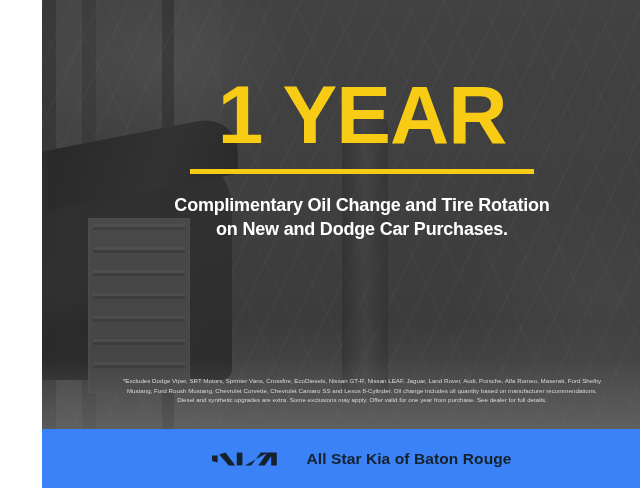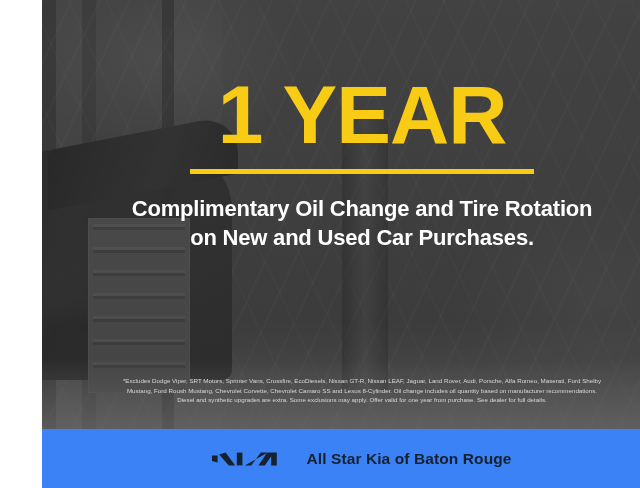--- a/index.html
+++ b/index.html
@@ -165,21 +165,21 @@
     width: 344px;
     height: 5px;
     background: #F8CB15;
     margin-top: 18px;
   }
 
   .offer-lines {
     margin-top: 20px;
     text-align: center;
     color: #ffffff;
-    font-size: 22px;
+    font-size: 18px;
     font-weight: bold;
     line-height: 1.32;
     letter-spacing: -0.2px;
     white-space: nowrap;
   }
 
   .disclaimer {
     position: absolute;
     left: 12px;
     right: 12px;
@@ -230,21 +230,21 @@
       <div class="photo-lift"></div>
       <div class="photo-floor"></div>
     </div>
     <div class="veil"></div>
 
     <div class="hero-content">
       <div class="headline-year">1 YEAR</div>
       <div class="divider-bar"></div>
       <div class="offer-lines">
         <div>Complimentary Oil Change and Tire Rotation</div>
-        <div>on New and Used Car Purchases.</div>
+        <div>on New and Dodge Car Purchases.</div>
       </div>
     </div>
 
     <div class="disclaimer">
       <div>*Excludes Dodge Viper, SRT Motors, Sprinter Vans, Crossfire, EcoDiesels, Nissan GT-R, Nissan LEAF, Jaguar, Land Rover, Audi, Porsche, Alfa Romeo, Maserati, Ford Shelby</div>
       <div>Mustang, Ford Roush Mustang, Chevrolet Corvette, Chevrolet Camaro SS and Lexus 8-Cylinder. Oil change includes oil quantity based on manufacturer recommendations.</div>
       <div>Diesel and synthetic upgrades are extra. Some exclusions may apply. Offer valid for one year from purchase. See dealer for full details.</div>
     </div>
   </div>
 

